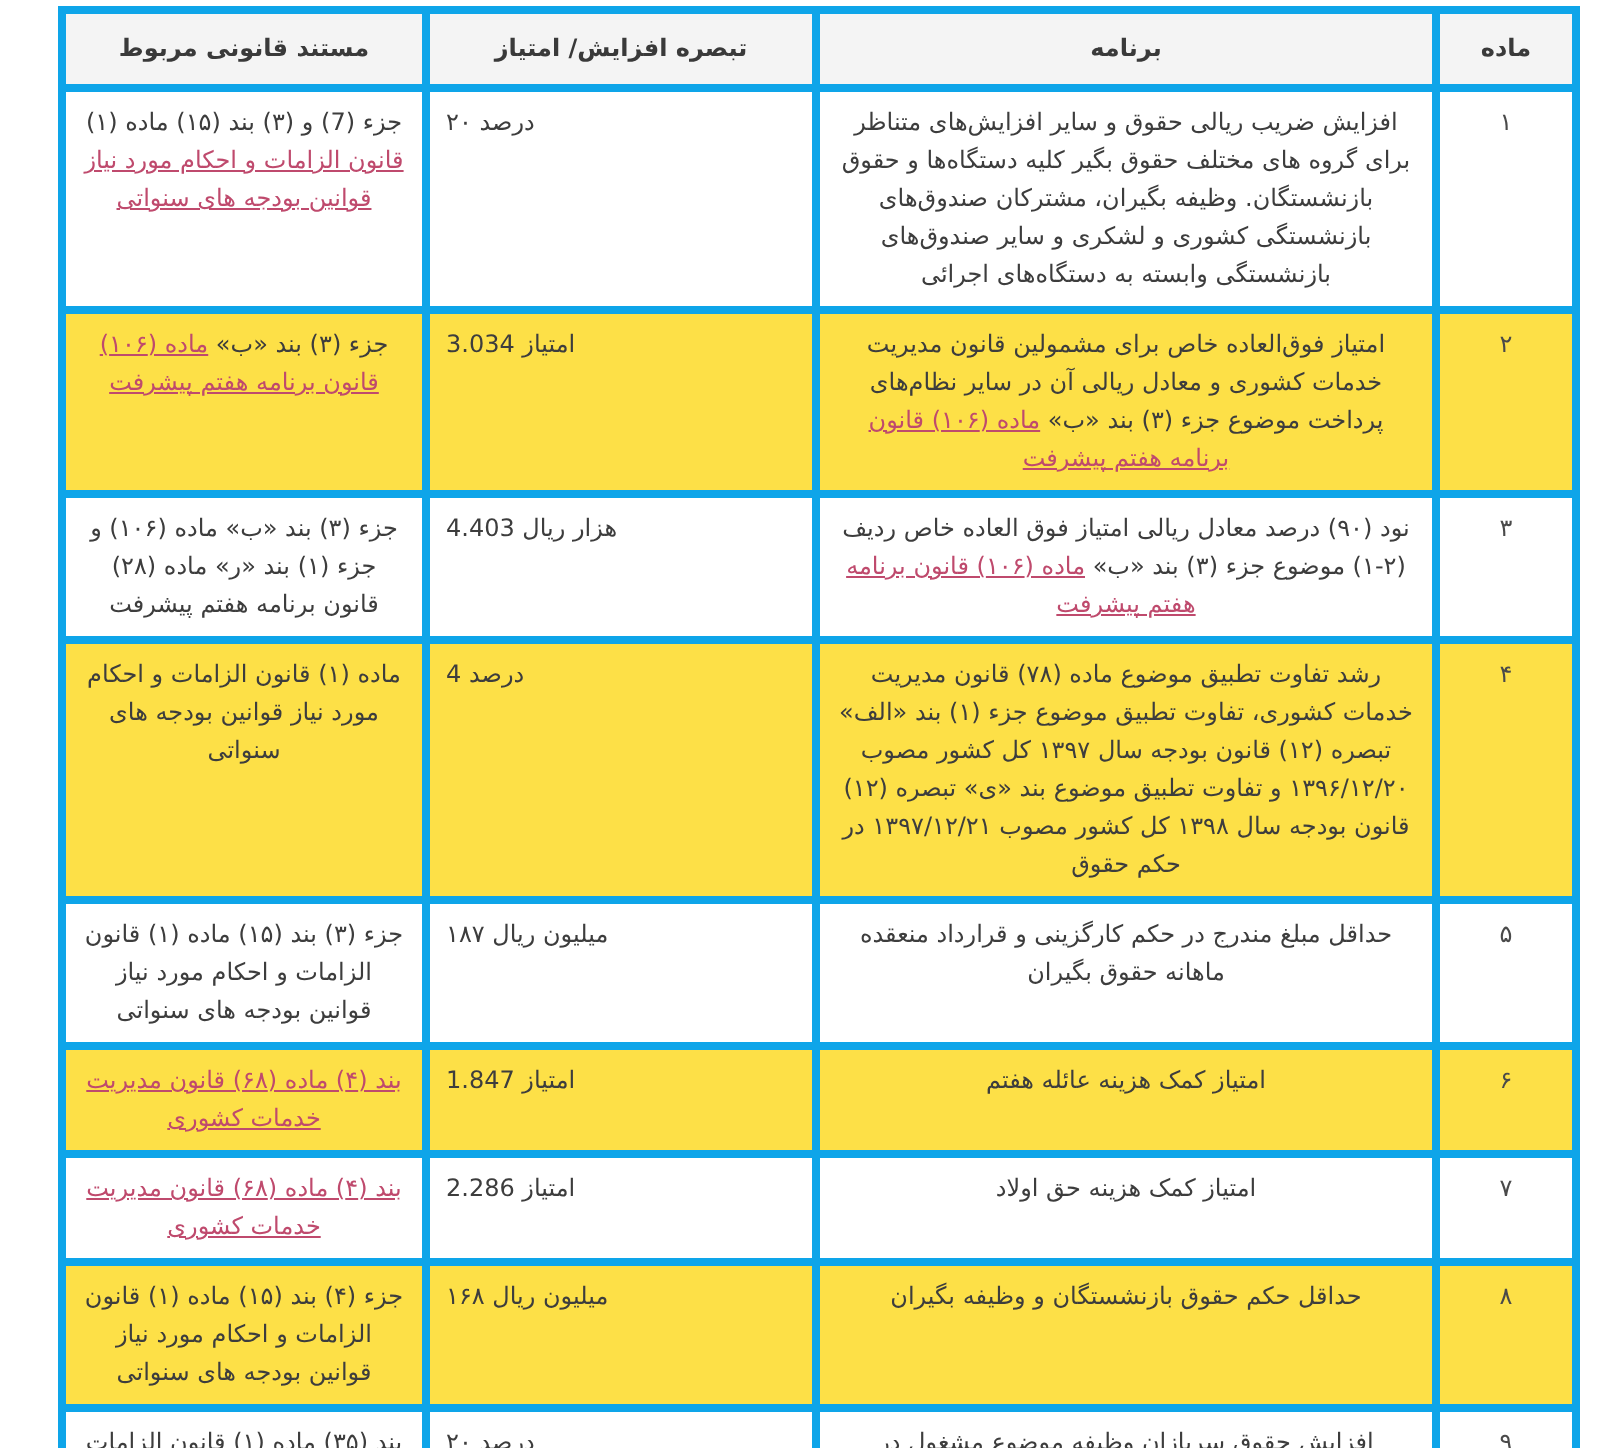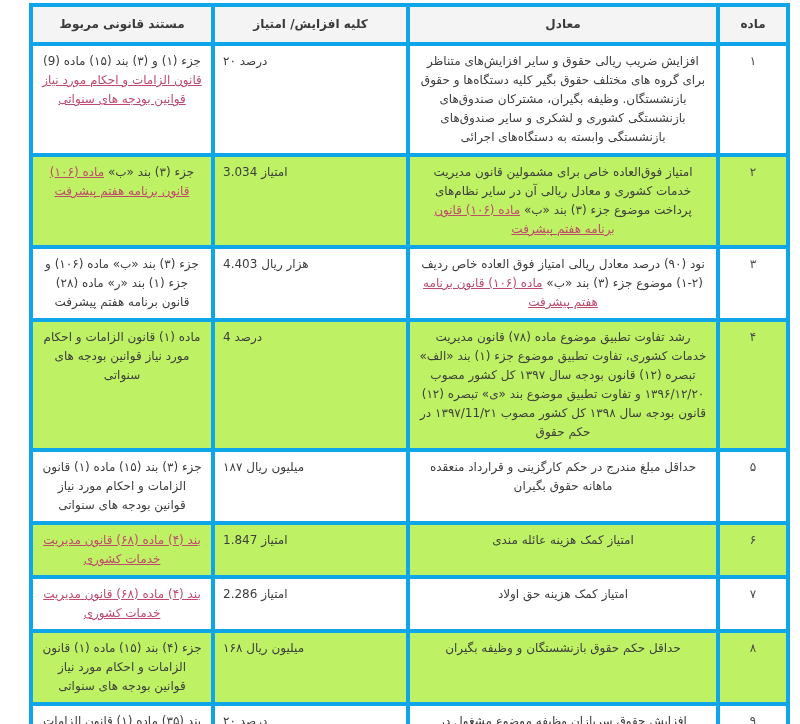--- a/index.html
+++ b/index.html
@@ -28,21 +28,21 @@
     line-height: 19px;
     word-wrap: break-word;
   }
   thead th {
     background: #f4f4f4;
     font-weight: bold;
     padding: 8px 6px;
     color: #3a3a3a;
     vertical-align: middle;
   }
-  tr.stripe td { background: #bef264; }
+  tr.stripe td { background: #fde047; }
   td.val {
     direction: ltr;
     text-align: left;
     padding-left: 8px;
     padding-right: 14px;
     white-space: nowrap;
   }
   td.num { color: #4a4a4a; }
   a.doclink {
     color: #bf4a6d;
@@ -61,59 +61,59 @@
   <table>
     <colgroup>
       <col class="c-num">
       <col class="c-item">
       <col class="c-val">
       <col class="c-doc">
     </colgroup>
     <thead>
       <tr>
         <th>ماده</th>
-        <th>معادل</th>
-        <th>کلیه افزایش/ امتیاز</th>
+        <th>برنامه</th>
+        <th>تبصره افزایش/ امتیاز</th>
         <th>مستند قانونی مربوط</th>
       </tr>
     </thead>
     <tbody>
         <tr>
           <td class="num">۱</td>
           <td><span>افزایش ضریب ریالی حقوق و سایر افزایش‌های متناظر برای گروه های مختلف حقوق بگیر کلیه دستگاه‌ها و حقوق بازنشستگان. وظیفه بگیران، مشترکان صندوق‌های بازنشستگی کشوری و لشکری و سایر صندوق‌های بازنشستگی وابسته به دستگاه‌های اجرائی</span></td>
           <td class="val">۲۰ درصد</td>
-          <td><span>جزء (۱) و (۳) بند (۱۵) ماده (9) </span><a class="doclink" href="#">قانون الزامات و احکام مورد نیاز قوانین بودجه های سنواتی</a></td>
+          <td><span>جزء (7) و (۳) بند (۱۵) ماده (۱) </span><a class="doclink" href="#">قانون الزامات و احکام مورد نیاز قوانین بودجه های سنواتی</a></td>
         </tr>
         <tr class="stripe">
           <td class="num">۲</td>
           <td><span>امتیاز فوق‌العاده خاص برای مشمولین قانون مدیریت خدمات کشوری و معادل ریالی آن در سایر نظام‌های پرداخت موضوع جزء (۳) بند «ب» </span><a class="doclink" href="#">ماده (۱۰۶) قانون برنامه هفتم پیشرفت</a></td>
           <td class="val">3.034 امتیاز</td>
           <td><span>جزء (۳) بند «ب» </span><a class="doclink" href="#">ماده (۱۰۶) قانون برنامه هفتم پیشرفت</a></td>
         </tr>
         <tr>
           <td class="num">۳</td>
           <td><span>نود (۹۰) درصد معادل ریالی امتیاز فوق العاده خاص ردیف (۲-۱) موضوع جزء (۳) بند «ب» </span><a class="doclink" href="#">ماده (۱۰۶) قانون برنامه هفتم پیشرفت</a></td>
           <td class="val">4.403 هزار ریال</td>
           <td><span>جزء (۳) بند «ب» ماده (۱۰۶) و جزء (۱) بند «ر» ماده (۲۸) قانون برنامه هفتم پیشرفت</span></td>
         </tr>
         <tr class="stripe">
           <td class="num">۴</td>
-          <td><span>رشد تفاوت تطبیق موضوع ماده (۷۸) قانون مدیریت خدمات کشوری، تفاوت تطبیق موضوع جزء (۱) بند «الف» تبصره (۱۲) قانون بودجه سال ۱۳۹۷ کل کشور مصوب ۱۳۹۶/۱۲/۲۰ و تفاوت تطبیق موضوع بند «ی» تبصره (۱۲) قانون بودجه سال ۱۳۹۸ کل کشور مصوب ۱۳۹۷/11/۲۱ در حکم حقوق</span></td>
+          <td><span>رشد تفاوت تطبیق موضوع ماده (۷۸) قانون مدیریت خدمات کشوری، تفاوت تطبیق موضوع جزء (۱) بند «الف» تبصره (۱۲) قانون بودجه سال ۱۳۹۷ کل کشور مصوب ۱۳۹۶/۱۲/۲۰ و تفاوت تطبیق موضوع بند «ی» تبصره (۱۲) قانون بودجه سال ۱۳۹۸ کل کشور مصوب ۱۳۹۷/۱۲/۲۱ در حکم حقوق</span></td>
           <td class="val">4 درصد</td>
           <td><span>ماده (۱) قانون الزامات و احکام مورد نیاز قوانین بودجه های سنواتی</span></td>
         </tr>
         <tr>
           <td class="num">۵</td>
           <td><span>حداقل مبلغ مندرج در حکم کارگزینی و قرارداد منعقده ماهانه حقوق بگیران</span></td>
           <td class="val">۱۸۷ میلیون ریال</td>
           <td><span>جزء (۳) بند (۱۵) ماده (۱) قانون الزامات و احکام مورد نیاز قوانین بودجه های سنواتی</span></td>
         </tr>
         <tr class="stripe">
           <td class="num">۶</td>
-          <td><span>امتیاز کمک هزینه عائله مندی</span></td>
+          <td><span>امتیاز کمک هزینه عائله هفتم</span></td>
           <td class="val">1.847 امتیاز</td>
           <td><a class="doclink" href="#">بند (۴) ماده (۶۸) قانون مدیریت خدمات کشوری</a></td>
         </tr>
         <tr>
           <td class="num">۷</td>
           <td><span>امتیاز کمک هزینه حق اولاد</span></td>
           <td class="val">2.286 امتیاز</td>
           <td><a class="doclink" href="#">بند (۴) ماده (۶۸) قانون مدیریت خدمات کشوری</a></td>
         </tr>
         <tr class="stripe">

